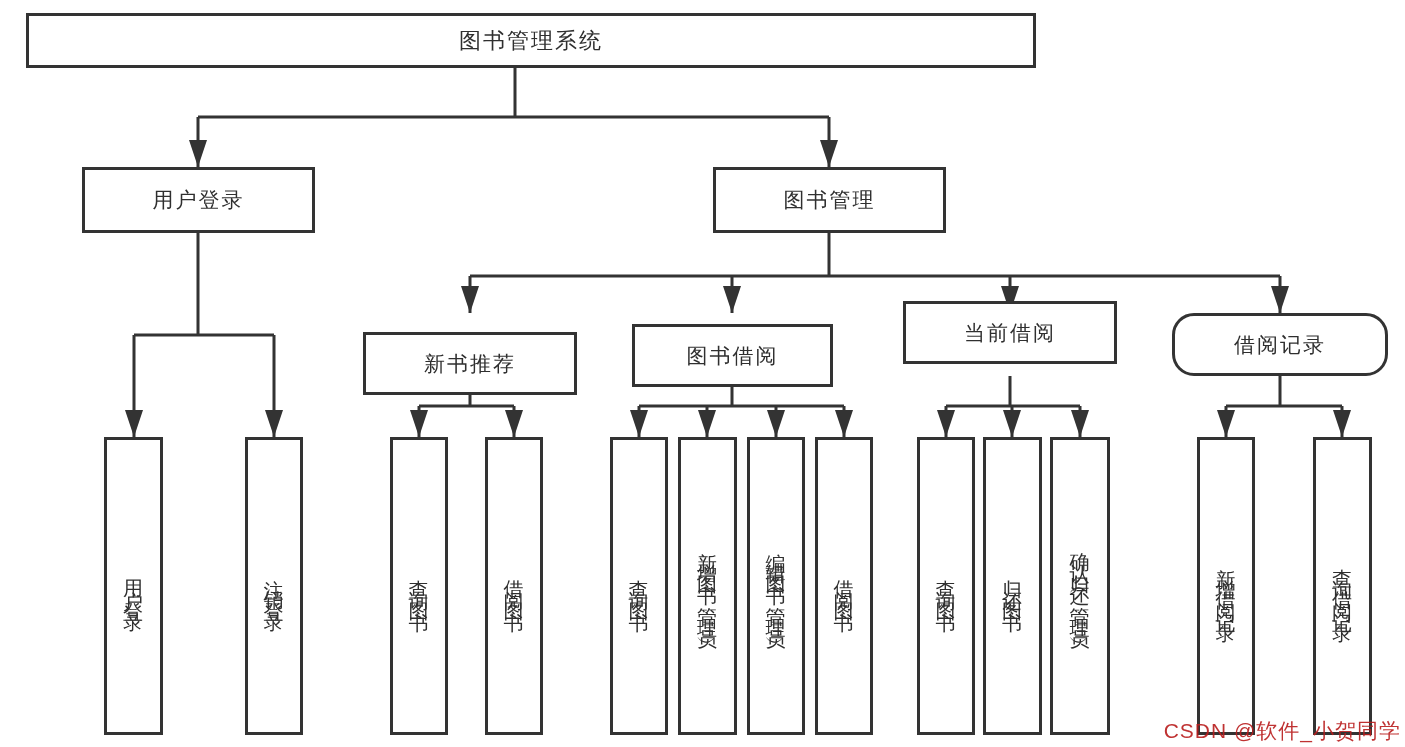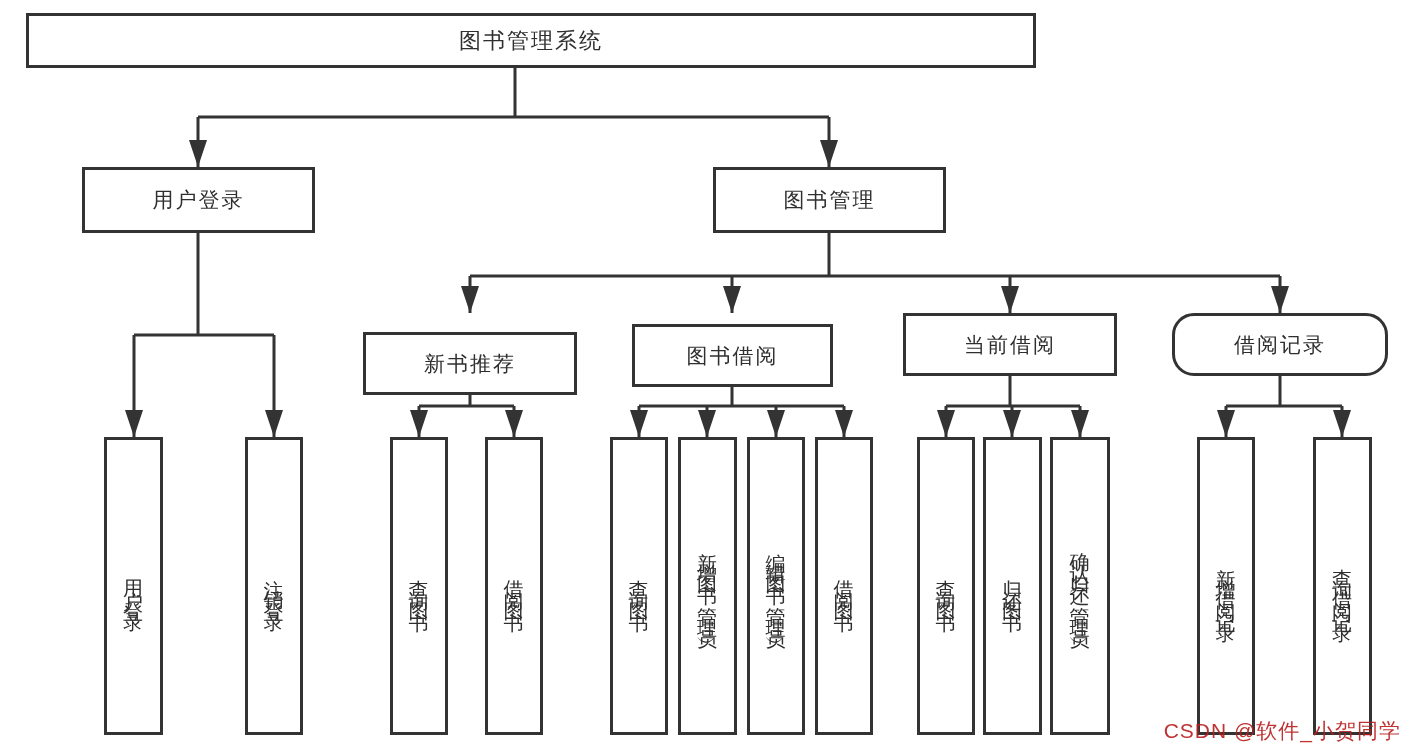--- a/index.html
+++ b/index.html
@@ -91,21 +91,21 @@
     <polygon points="1333,410 1351,410 1342,437"></polygon>
   </svg>
 
   <div class="hbox root" style="left:12px;top:13px;width:1010px;height:55px;margin-left:14px;">图书管理系统</div>
 
   <div class="hbox" style="left:82px;top:167px;width:233px;height:66px;">用户登录</div>
   <div class="hbox" style="left:713px;top:167px;width:233px;height:66px;">图书管理</div>
 
   <div class="hbox" style="left:363px;top:332px;width:214px;height:63px;">新书推荐</div>
   <div class="hbox" style="left:632px;top:324px;width:201px;height:63px;">图书借阅</div>
-  <div class="hbox" style="left:903px;top:313px;width:214px;height:63px;">当前借阅</div>
+  <div class="hbox" style="left:903px;top:301px;width:214px;height:63px;">当前借阅</div>
   <div class="hbox" style="left:1172px;top:313px;width:216px;height:63px;border-radius:22px;">借阅记录</div>
 
   <div class="vbox" style="left:104px;top:437px;width:59px;height:298px;">用户登录</div>
   <div class="vbox" style="left:245px;top:437px;width:58px;height:298px;">注销登录</div>
 
   <div class="vbox" style="left:390px;top:437px;width:58px;height:298px;">查询图书</div>
   <div class="vbox" style="left:485px;top:437px;width:58px;height:298px;">借阅图书</div>
 
   <div class="vbox" style="left:610px;top:437px;width:58px;height:298px;">查询图书</div>
   <div class="vbox" style="left:678px;top:437px;width:59px;height:298px;">新增图书（管理员）</div>

